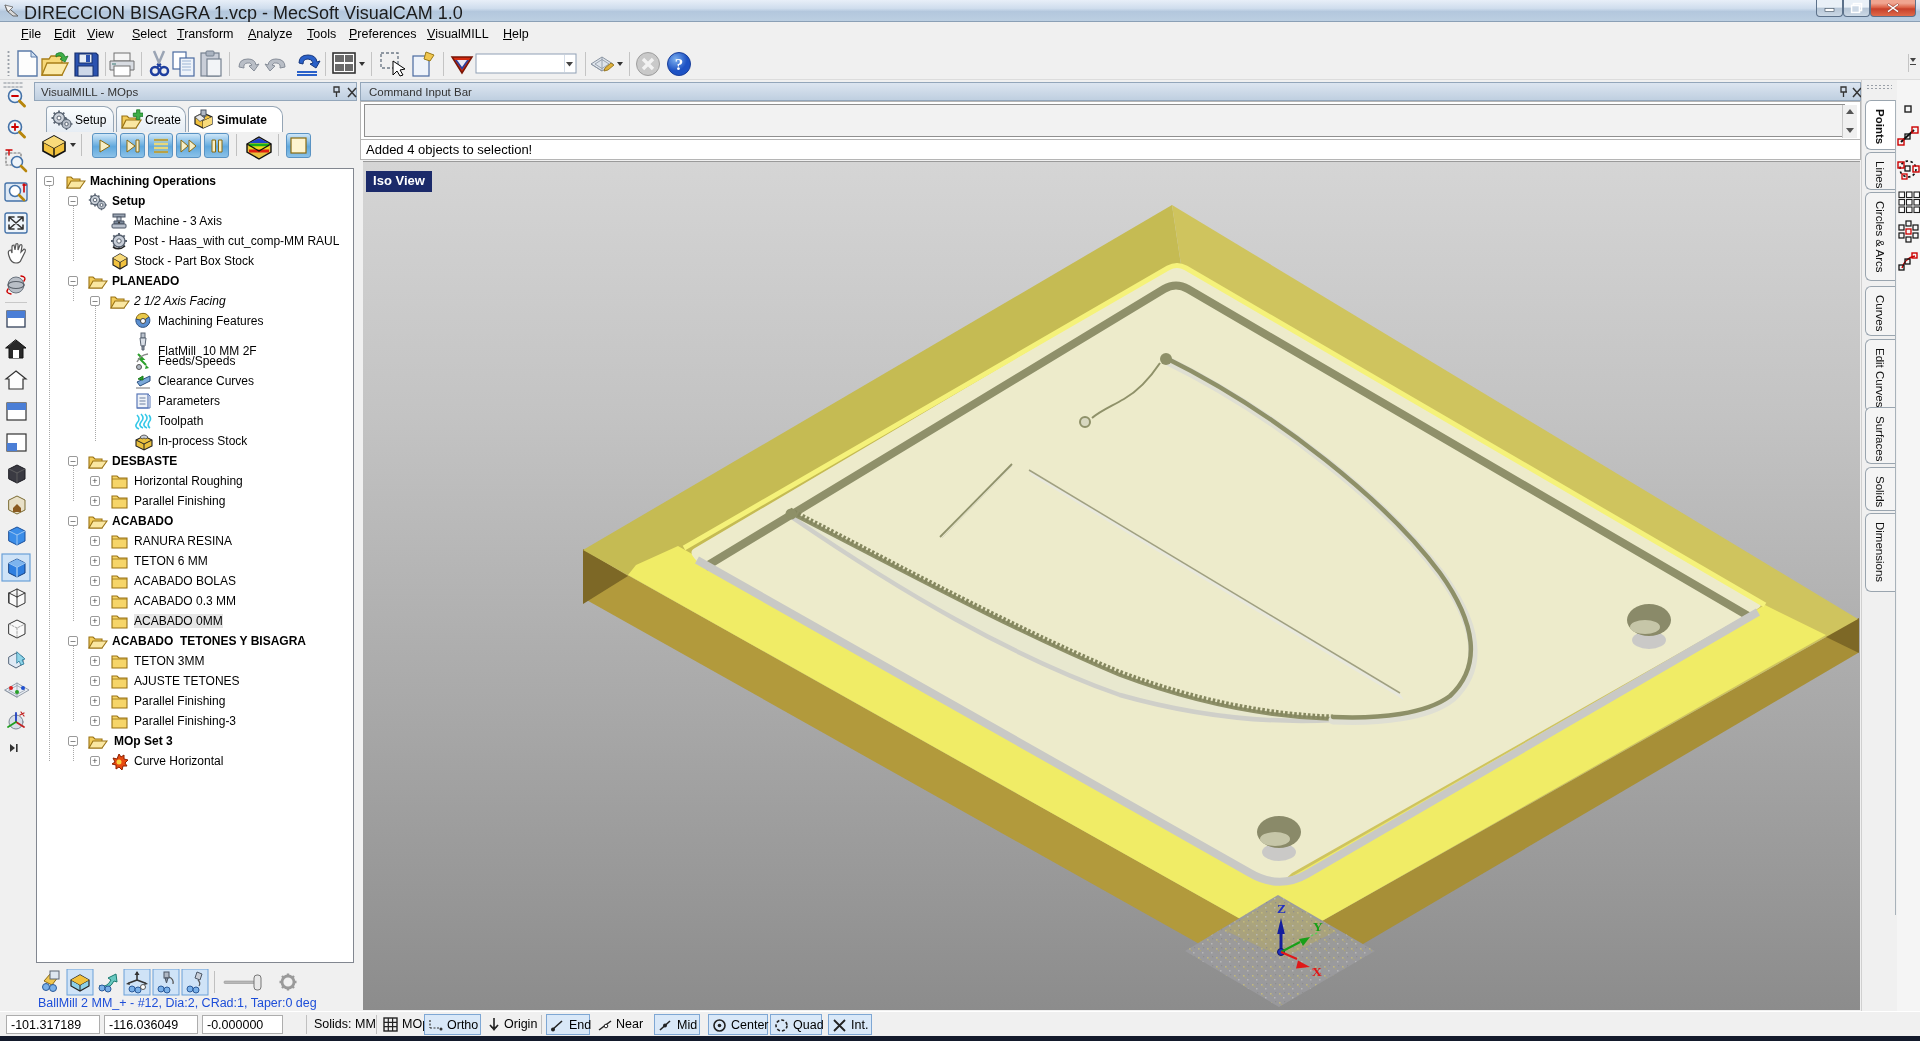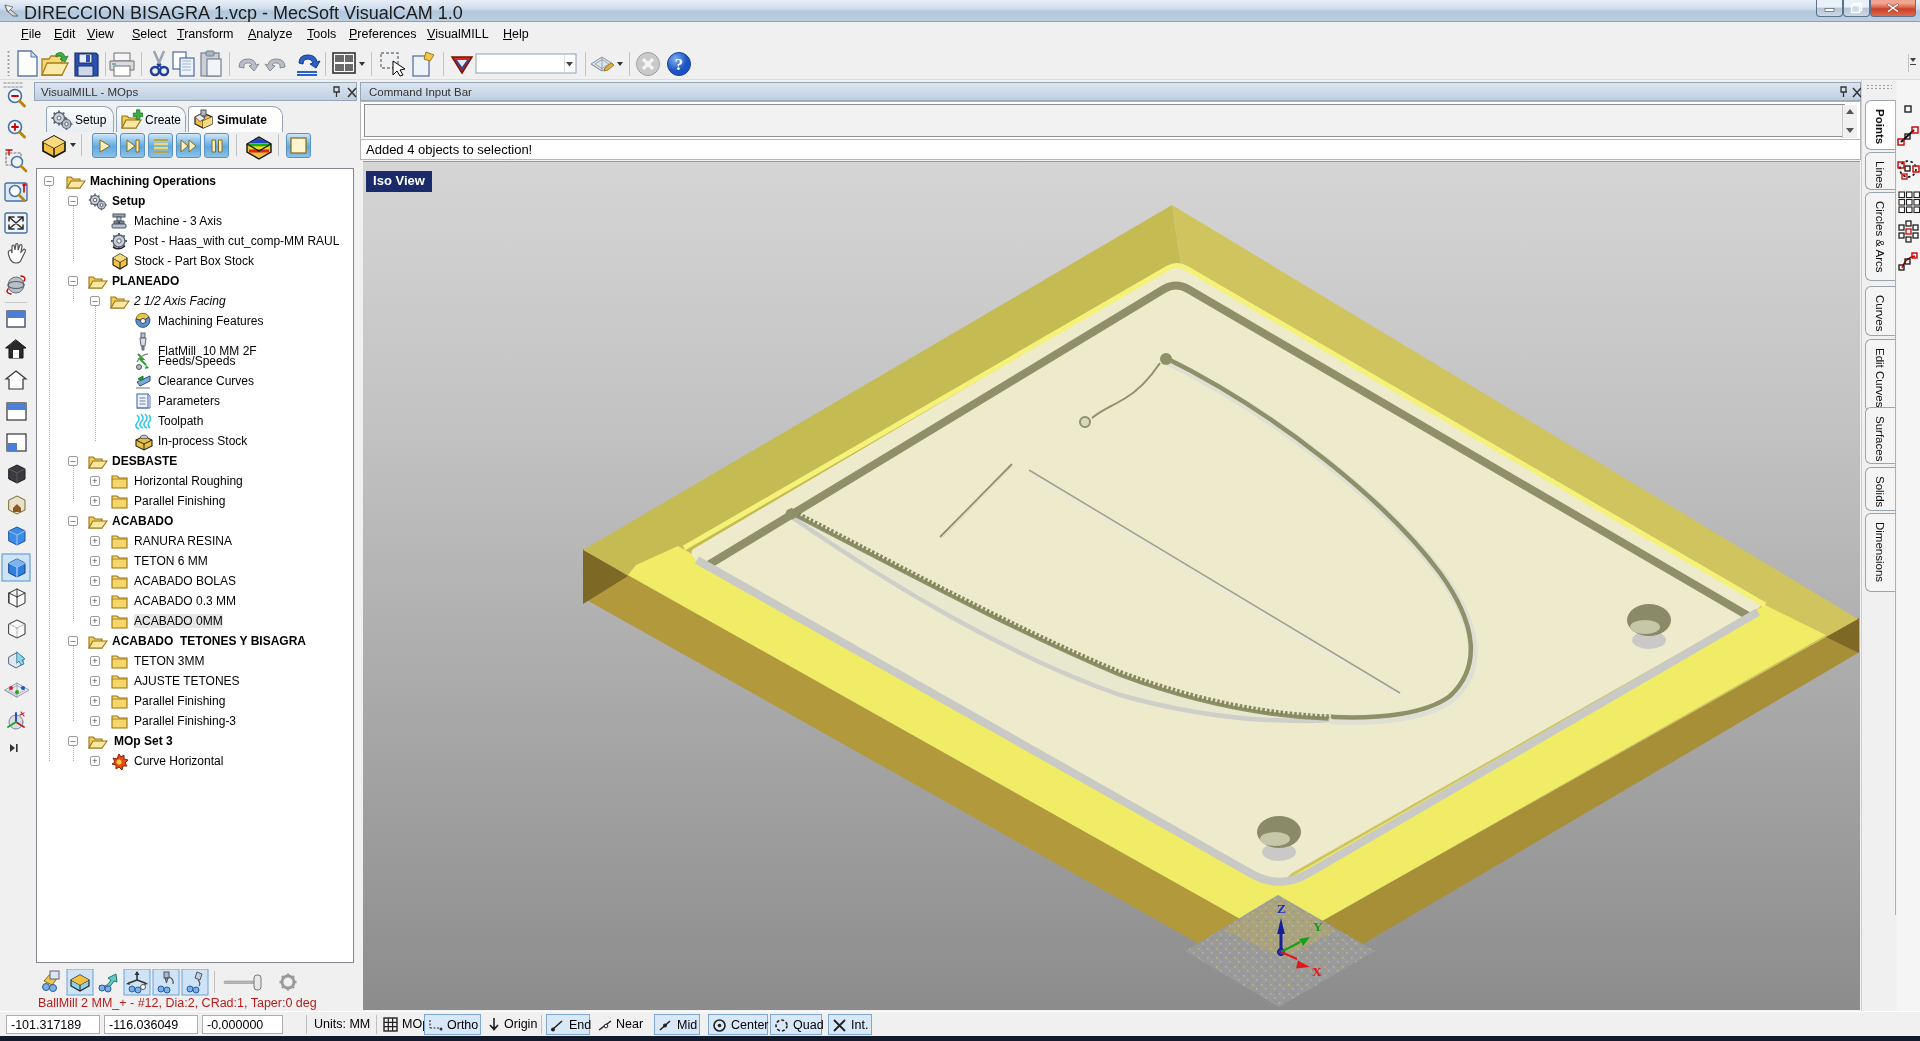--- a/index.html
+++ b/index.html
@@ -34,21 +34,21 @@
 .ptab.sel{background:#fff;font-weight:bold;}
 .ptab .lbl{position:absolute;top:6px;}
 #ptools{position:absolute;left:2px;top:50px;width:320px;height:30px;background:#f0f0f0;}
 .simbtn{position:absolute;top:1px;width:25px;height:25px;border:1px solid #5a93c3;border-radius:3px;background:linear-gradient(#cfe7f8,#5fa8dd 55%,#8cc2e8);}
 #tree{position:absolute;left:2px;top:86px;width:318px;height:795px;background:#fff;border:1px solid #828790;overflow:hidden;}
 .trow{position:absolute;left:0;height:20px;width:316px;font-size:12px;color:#000;white-space:nowrap;}
 .trow .txt{position:absolute;top:3px;}
 .trow.b .txt{font-weight:bold;}
 .ebox{position:absolute;top:5px;width:10px;height:10px;border:1px solid #9a9a9a;background:#fff;font-size:9px;line-height:8px;text-align:center;color:#444;border-radius:2px;}
 #pbottools{position:absolute;left:2px;top:887px;width:318px;height:28px;}
-#pstatus{position:absolute;left:4px;top:914px;font-size:12.5px;color:#b91c1c;white-space:nowrap;}
+#pstatus{position:absolute;left:4px;top:914px;font-size:12.5px;color:#1d4ed8;white-space:nowrap;}
 
 #cmdhead{position:absolute;left:360px;top:82px;width:1501px;height:19px;background:linear-gradient(#dce5f0,#bfcfe0);border:1px solid #93a6ba;}
 #cmdhead .t{position:absolute;left:8px;top:3px;font-size:11.5px;color:#333;}
 #cmdinput{position:absolute;left:360px;top:101px;width:1501px;height:39px;background:#fff;border:1px solid #b5b5b5;}
 #cmdinput .inner{position:absolute;left:3px;top:2px;width:1481px;height:33px;background:#f2f2f2;border:1px solid #8f8f8f;}
 #cmdmsg{position:absolute;left:360px;top:140px;width:1501px;height:20px;background:#fff;border:1px solid #b5b5b5;border-top:none;font-size:13px;color:#000;}
 #cmdmsg span{position:absolute;left:5px;top:2px;}
 
 #viewport{position:absolute;left:363px;top:161px;width:1497px;height:849px;background:linear-gradient(to bottom,#d5d5d5 0%,#c3c3c3 30%,#a8a8a8 65%,#8c8c8c 100%);overflow:hidden;border-top:1px solid #9a9a9a;}
 #isoview{position:absolute;left:3px;top:9px;width:66px;height:21px;background:#1b2a6a;color:#fff;font-size:13px;font-weight:bold;text-align:center;line-height:20px;}
@@ -991,21 +991,21 @@
         <rect x="8" y="9" width="5" height="5" fill="none" stroke="#111" stroke-width="1.3"></rect>
         <rect x="15" y="3" width="5" height="5" fill="none" stroke="#c00" stroke-width="1.4"></rect>
       </g>
 </svg>
 </div>
 <div id="statusbar">
 <div class="sfield" style="left:6px;width:94px">-101.317189</div>
 <div class="sfield" style="left:104px;width:94px">-116.036049</div>
 <div class="sfield" style="left:202px;width:81px">-0.000000</div>
 <div class="ssep" style="left:306px"></div>
-<span class="stoggle" style="left:296px;padding-left:18px">Units: MM</span>
+<span class="stoggle" style="left:296px;padding-left:18px">Solids: MM</span>
 <div class="ssep" style="left:376px"></div>
 <svg style="position:absolute;left:383px;top:5px" width="15" height="15" viewBox="0 0 15 15">
       <rect x="1" y="1" width="13" height="13" fill="none" stroke="#222" stroke-width="1.4"></rect>
       <path d="M1 5.3 h13 M1 9.6 h13 M5.3 1 v13 M9.6 1 v13" stroke="#222" stroke-width="1.2"></path>
     </svg>
 <span class="stoggle" style="left:398px;padding-left:4px">MOps</span>
 <div class="stoggle on" style="left:424px;width:57px"><svg style="position:absolute;left:3px;top:4px" width="16" height="13" viewBox="0 0 16 13">
         <path d="M2 1 v8 M2 9 h9" stroke="#333" stroke-width="1.2" stroke-dasharray="2 1.5" fill="none"></path>
         <circle cx="13" cy="10" r="1.5" fill="#333"></circle>
       </svg>Ortho</div>

